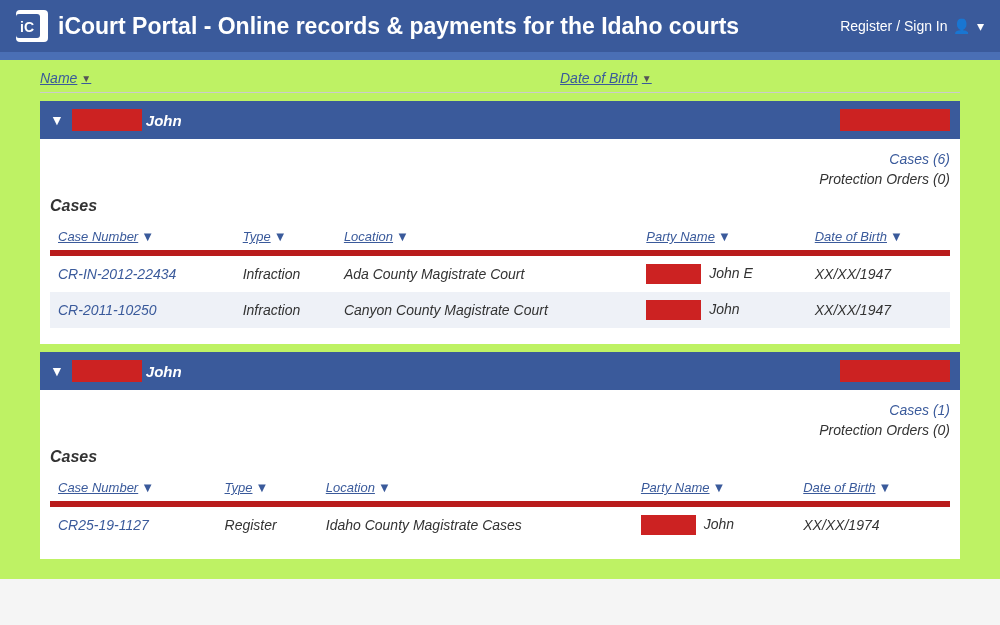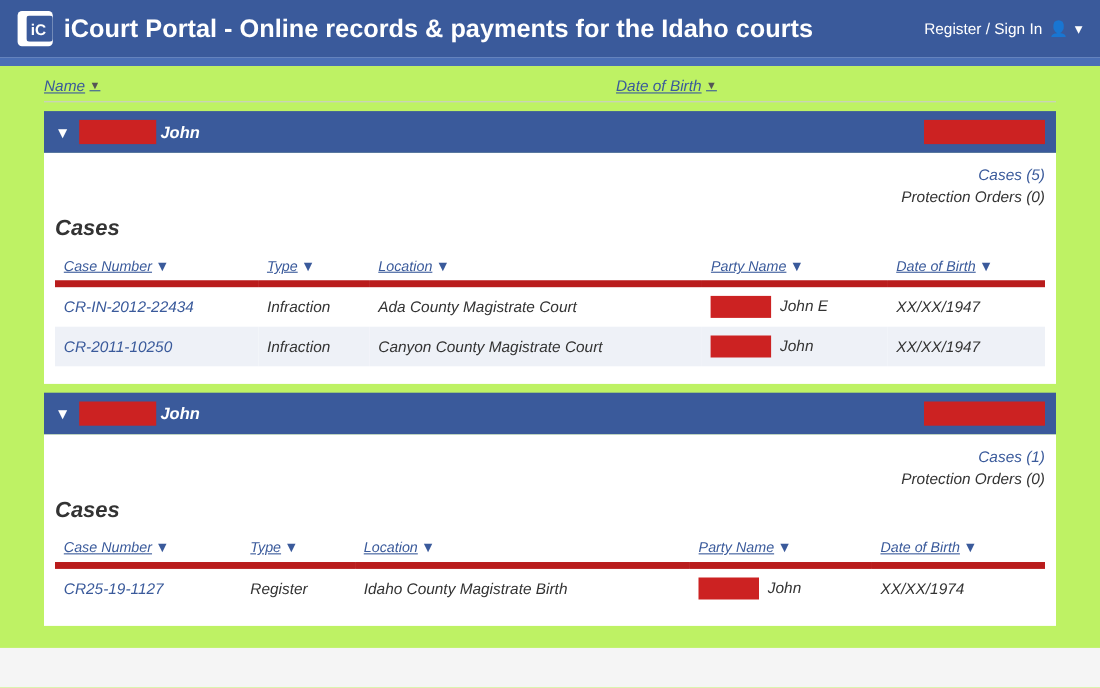--- a/index.html
+++ b/index.html
@@ -19,21 +19,21 @@
       align-items: center;
       gap: 10px;
     }
     .header-logo {
       width: 32px;
       height: 32px;
       background: white;
       border-radius: 4px;
       display: flex;
       align-items: center;
-      justify-content: flex-end;
+      justify-content: flex-start;
       font-size: 18px;
     }
     .header-title {
       font-size: 23px;
       font-weight: bold;
       color: white;
     }
     .header-right {
       display: flex;
       align-items: flex-end;
@@ -138,21 +138,21 @@
       text-decoration: none;
       font-size: 14px;
     }
     .protection-orders {
       text-align: right;
       font-size: 14px;
       color: #333;
       margin-bottom: 10px;
     }
     .cases-label {
-      font-size: 20px;
+      font-size: 16px;
       font-weight: bold;
       color: #333;
       margin-bottom: 8px;
     }
 
     
     .cases-table {
       width: 100%;
       border-collapse: collapse;
     }
@@ -239,21 +239,21 @@
     <span class="chevron">▼</span>
     <span class="person-name-redacted"></span>
     <span class="person-name-text">John</span>
     <div class="person-row-right">
       <span class="person-dob-redacted"></span>
     </div>
   </div>
 
   <div class="cases-section">
     <div class="cases-links">
-      <a href="#">Cases (5)</a>
+      <a href="#">Cases (6)</a>
     </div>
     <div class="protection-orders">Protection Orders (0)</div>
     <div class="cases-label">Cases</div>
 
     <table class="cases-table">
       <thead>
         <tr>
           <th>
             <span class="th-sort">
               <a href="#">Case Number</a>
@@ -367,21 +367,21 @@
             </span>
           </th>
         </tr>
       </thead>
       <tbody>
         <tr>
           <td>
             <a href="#" class="case-number-link">CR25-19-1127</a>
           </td>
           <td>Register</td>
-          <td>Idaho County Magistrate Birth</td>
+          <td>Idaho County Magistrate Cases</td>
           <td>
             <span class="redacted-cell"></span>
             <span>John</span>
           </td>
           <td>XX/XX/1974</td>
         </tr>
       </tbody>
     </table>
   </div>
 

